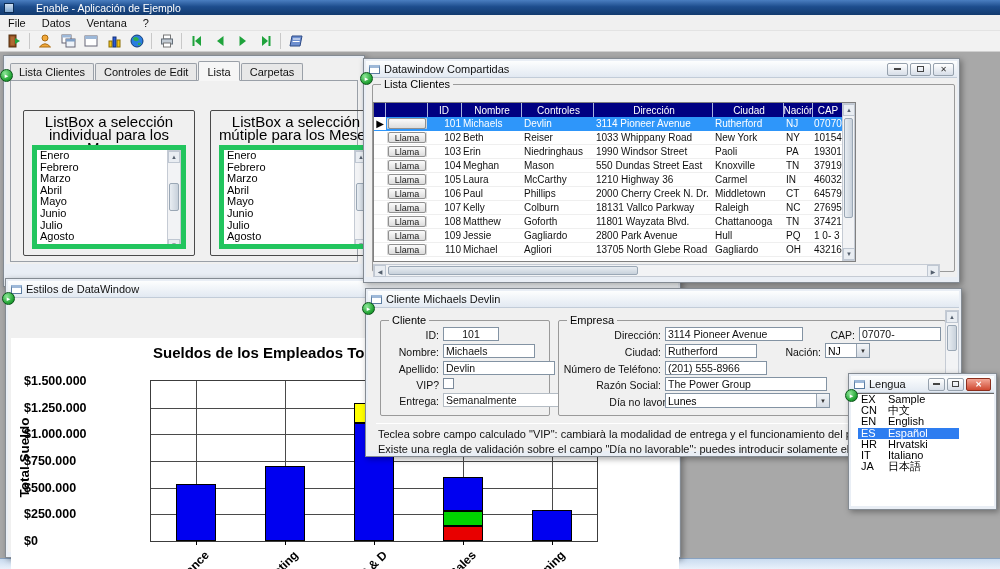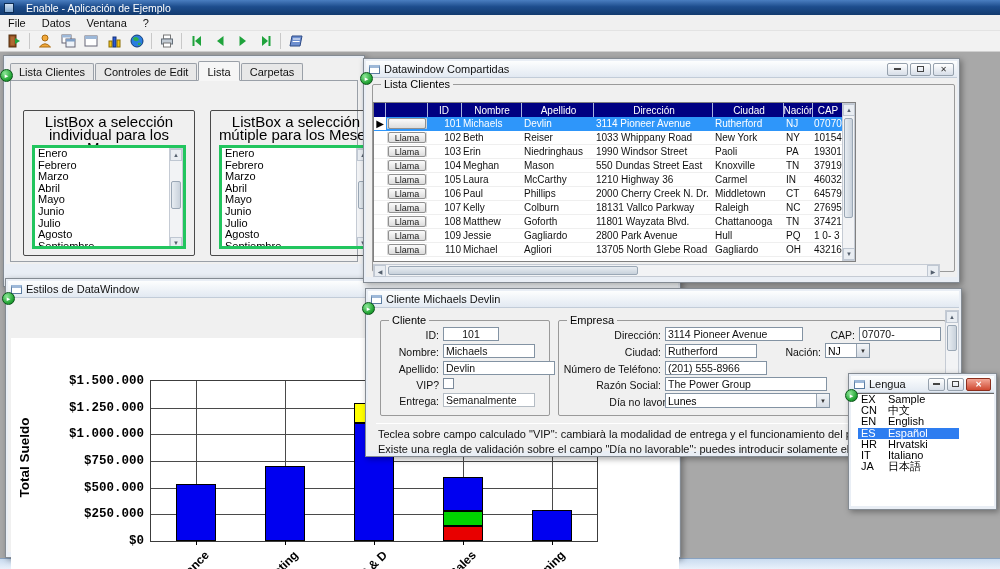--- a/index.html
+++ b/index.html
@@ -3,21 +3,21 @@
 <meta charset="utf-8">
 <style>
   * { margin:0; padding:0; box-sizing:border-box; }
   html,body { background:#666; }
   body { font-family:"Liberation Sans", sans-serif; }
   #screen { position:relative; width:1000px; height:569px; overflow:hidden; background:#a8a8a8; }
 
   
   #main-titlebar { position:absolute; left:0; top:0; width:1000px; height:15px;
     background:linear-gradient(#4a7ec0,#1d4d8d 45%,#123a6e); color:#fff; font-size:10.5px;
-    display:flex; align-items:center; gap:12px; padding:0 4px; }
+    display:flex; align-items:center; gap:22px; padding:0 4px; }
   #app-icon { width:10px; height:10px; background:linear-gradient(#cfe0f2,#7fa6cf); border:1px solid #0c2c55; }
   #menubar { position:absolute; left:0; top:15px; width:1000px; height:16px; background:#f0f0f0;
     display:flex; align-items:center; font-size:11px; border-bottom:1px solid #e3e3e3; }
   .menu-item { padding:3px 8px; color:#111; }
   #toolbar { position:absolute; left:0; top:31px; width:1000px; height:21px; background:#f2f2f2;
     border-bottom:1px solid #cfcfcf; display:flex; align-items:center; padding-left:3px; }
   .tb-btn { width:23px; height:19px; display:flex; align-items:center; justify-content:center; border-radius:2px; }
   .tb-sep { width:1px; height:16px; background:#c8c8c8; margin:0 3px; }
   #mdi { position:absolute; left:0; top:52px; width:1000px; height:506px; background:#a8a8a8; }
   #bottom-strip { position:absolute; left:0; top:558px; width:1000px; height:11px;
@@ -44,21 +44,21 @@
   .tabstrip { position:absolute; display:flex; align-items:flex-end; height:20px; left:4px; right:4px; border-bottom:1px solid #9aa0a8; }
   .tab { font-size:11px; padding:2px 8px 3px 8px; border:1px solid #9aa0a8; border-bottom:none;
     border-radius:2px 2px 0 0; background:#e8e8e8; margin-right:1px; height:17px; color:#111; white-space:nowrap; }
   .tab.active { background:#f6f6f6; height:20px; padding-top:4px; margin-bottom:-1px; border-bottom:1px solid #f6f6f6; }
 
   
   .groupbox { position:absolute; border:1px solid #9a9a9a; border-radius:2px; }
   .groupbox.dark { border-color:#4a4a4a; }
   .gb-label { position:absolute; top:-7px; left:8px; background:#f0f0f0; padding:0 3px; font-size:11px; }
   .gb-title-inside { text-align:center; font-size:15px; padding:4px 6px 0 6px; line-height:13px; }
-  .listbox { position:absolute; background:#fff; border:3px solid #22c55e; overflow:hidden; font-size:11px; }
+  .listbox { position:absolute; background:#fff; border:5px solid #22c55e; overflow:hidden; font-size:11px; }
   .lb-item { height:11.6px; line-height:11.6px; padding-left:3px; white-space:nowrap; }
   .flabel { position:absolute; font-size:10.5px; text-align:right; color:#111; white-space:nowrap; }
   .field { position:absolute; height:14px; border:1px solid #8393a3; background:#fff; font-size:10.5px;
     padding:0 2px; font-family:inherit; color:#111; }
   .dd { position:absolute; height:15px; border:1px solid #8393a3; background:#fff; font-size:10.5px;
     display:flex; align-items:center; padding-left:2px; }
   .dd-btn { margin-left:auto; width:13px; height:100%; background:linear-gradient(#f4f6f8,#d4dbe4);
     border-left:1px solid #98a4b2; display:flex; align-items:center; justify-content:center; font-size:6px; color:#333; }
   .checkbox { position:absolute; width:11px; height:11px; background:#fff; border:1px solid #7b8a9a; }
   .sepline { position:absolute; height:1px; background:#c6c6c6; border-bottom:1px solid #fff; }
@@ -100,21 +100,21 @@
   .lang-row.selected { color:#fff; }
 
   
   #chart-client { position:absolute; left:3px; top:40px; width:668px; height:235px; background:#fff; overflow:hidden; }
   #chart-title { position:absolute; left:142px; top:6px; font-size:15px; font-weight:bold; color:#000; white-space:nowrap; }
   #chart-ylabel { position:absolute; left:-27px; top:112px; font-size:13.5px; font-weight:bold; transform:rotate(-90deg); white-space:nowrap; }
   #chart-plot { position:absolute; left:139px; top:42px; width:448px; height:162px; border:1px solid #3c3c3c; }
   .grid-h { position:absolute; left:0; right:0; height:1px; background:#4a4a4a; }
   .grid-v { position:absolute; top:0; bottom:0; width:1px; background:#4a4a4a; }
   .bar-seg { position:absolute; border:1px solid #000; }
-  .ytick { position:absolute; font-size:12.5px; font-weight:bold; white-space:nowrap; text-align:right; width:120px;font-family:Liberation Mono, monospace; }
+  .ytick { position:absolute; font-size:12.5px; font-weight:bold; white-space:nowrap; text-align:left; width:120px; }
   .xlabel { position:absolute; width:100px; text-align:right; font-size:12px; font-weight:bold;
     transform:rotate(-45deg); transform-origin:100% 0; white-space:nowrap; }
   .xtick { position:absolute; width:1px; height:4px; background:#000; }
 </style>
 </head>
 <body>
 
 <div id="screen">
 
   <div id="main-titlebar">
@@ -272,20 +272,21 @@
     </div>
 
     <div class="win" id="win-estilos" style="left:5px;top:226px;width:676px;height:280px;z-index:20">
       <div class="win-titlebar">
         <div class="win-icon"></div>
         <span>Estilos de DataWindow</span>
       </div>
       <div class="green-dot" style="left:-4px;top:13px">▸</div>
       <div class="win-body" style="height:254px">
         <div id="chart-client">
+          <div id="chart-title">Sueldos de los Empleados  To</div>
           <div id="chart-ylabel">Total Sueldo</div>
           <div id="chart-plot">
               <div class="grid-h" style="top: 133.333px;"></div>
               <div class="grid-h" style="top: 106.667px;"></div>
               <div class="grid-h" style="top: 80px;"></div>
               <div class="grid-h" style="top: 53.3333px;"></div>
               <div class="grid-h" style="top: 26.6667px;"></div>
               <div class="grid-v" style="left: 44.6px;"></div>
               <div class="grid-v" style="left: 133.8px;"></div>
               <div class="grid-v" style="left: 223px;"></div>
@@ -341,21 +342,21 @@
       <div class="win-body" style="height:199px">
         <div class="groupbox" style="left:6px;top:6px;width:583px;height:188px">
           <div class="gb-label">Lista Clientes</div>
         </div>
         <div id="dw-table" style="top:24px">
           <div class="dw-header" id="dw-header">
               <div class="cell c0" style="background: rgb(0, 0, 130); color: rgb(255, 255, 255);"></div>
               <div class="cell c1"></div>
               <div class="cell c2">ID</div>
               <div class="cell c3">Nombre</div>
-              <div class="cell c4">Apellido</div>
+              <div class="cell c4">Controles</div>
               <div class="cell c5">Dirección</div>
               <div class="cell c6">Ciudad</div>
               <div class="cell c7">Nación</div>
               <div class="cell c8">CAP</div>
             </div>
           <div id="dw-rows">
               <div class="dw-row selected">
                 <div class="cell c0">▶</div>
                 <div class="cell c1">
                   <button class="llama-btn"></button>
@@ -512,21 +513,21 @@
           <div class="gb-label">Cliente</div>
           <div class="flabel" style="left:0;top:8px;width:58px">ID:</div>
           <div class="field" style="left:62px;top:6px;width:56px;text-align:center">101</div>
           <div class="flabel" style="left:0;top:25px;width:58px">Nombre:</div>
           <div class="field" style="left:62px;top:23px;width:92px">Michaels</div>
           <div class="flabel" style="left:0;top:42px;width:58px">Apellido:</div>
           <div class="field" style="left:62px;top:40px;width:112px">Devlin</div>
           <div class="flabel" style="left:0;top:58px;width:58px">VIP?</div>
           <div class="checkbox" style="left:62px;top:57px"></div>
           <div class="flabel" style="left:0;top:74px;width:58px">Entrega:</div>
-          <div class="field" style="left:62px;top:72px;width:92px;border-color:#b4bcc4">Semanalmente</div>
+          <div class="field" style="left:62px;top:72px;width:116px;border-color:#b4bcc4">Semanalmente</div>
         </div>
 
         <div class="groupbox" style="left:190px;top:12px;width:388px;height:96px">
           <div class="gb-label">Empresa</div>
           <div class="flabel" style="left:0;top:8px;width:102px">Dirección:</div>
           <div class="field" style="left:106px;top:6px;width:138px">3114 Pioneer Avenue</div>
           <div class="flabel" style="left:240px;top:8px;width:56px">CAP:</div>
           <div class="field" style="left:300px;top:6px;width:82px">07070-</div>
           <div class="flabel" style="left:0;top:25px;width:102px">Ciudad:</div>
           <div class="field" style="left:106px;top:23px;width:92px">Rutherford</div>

